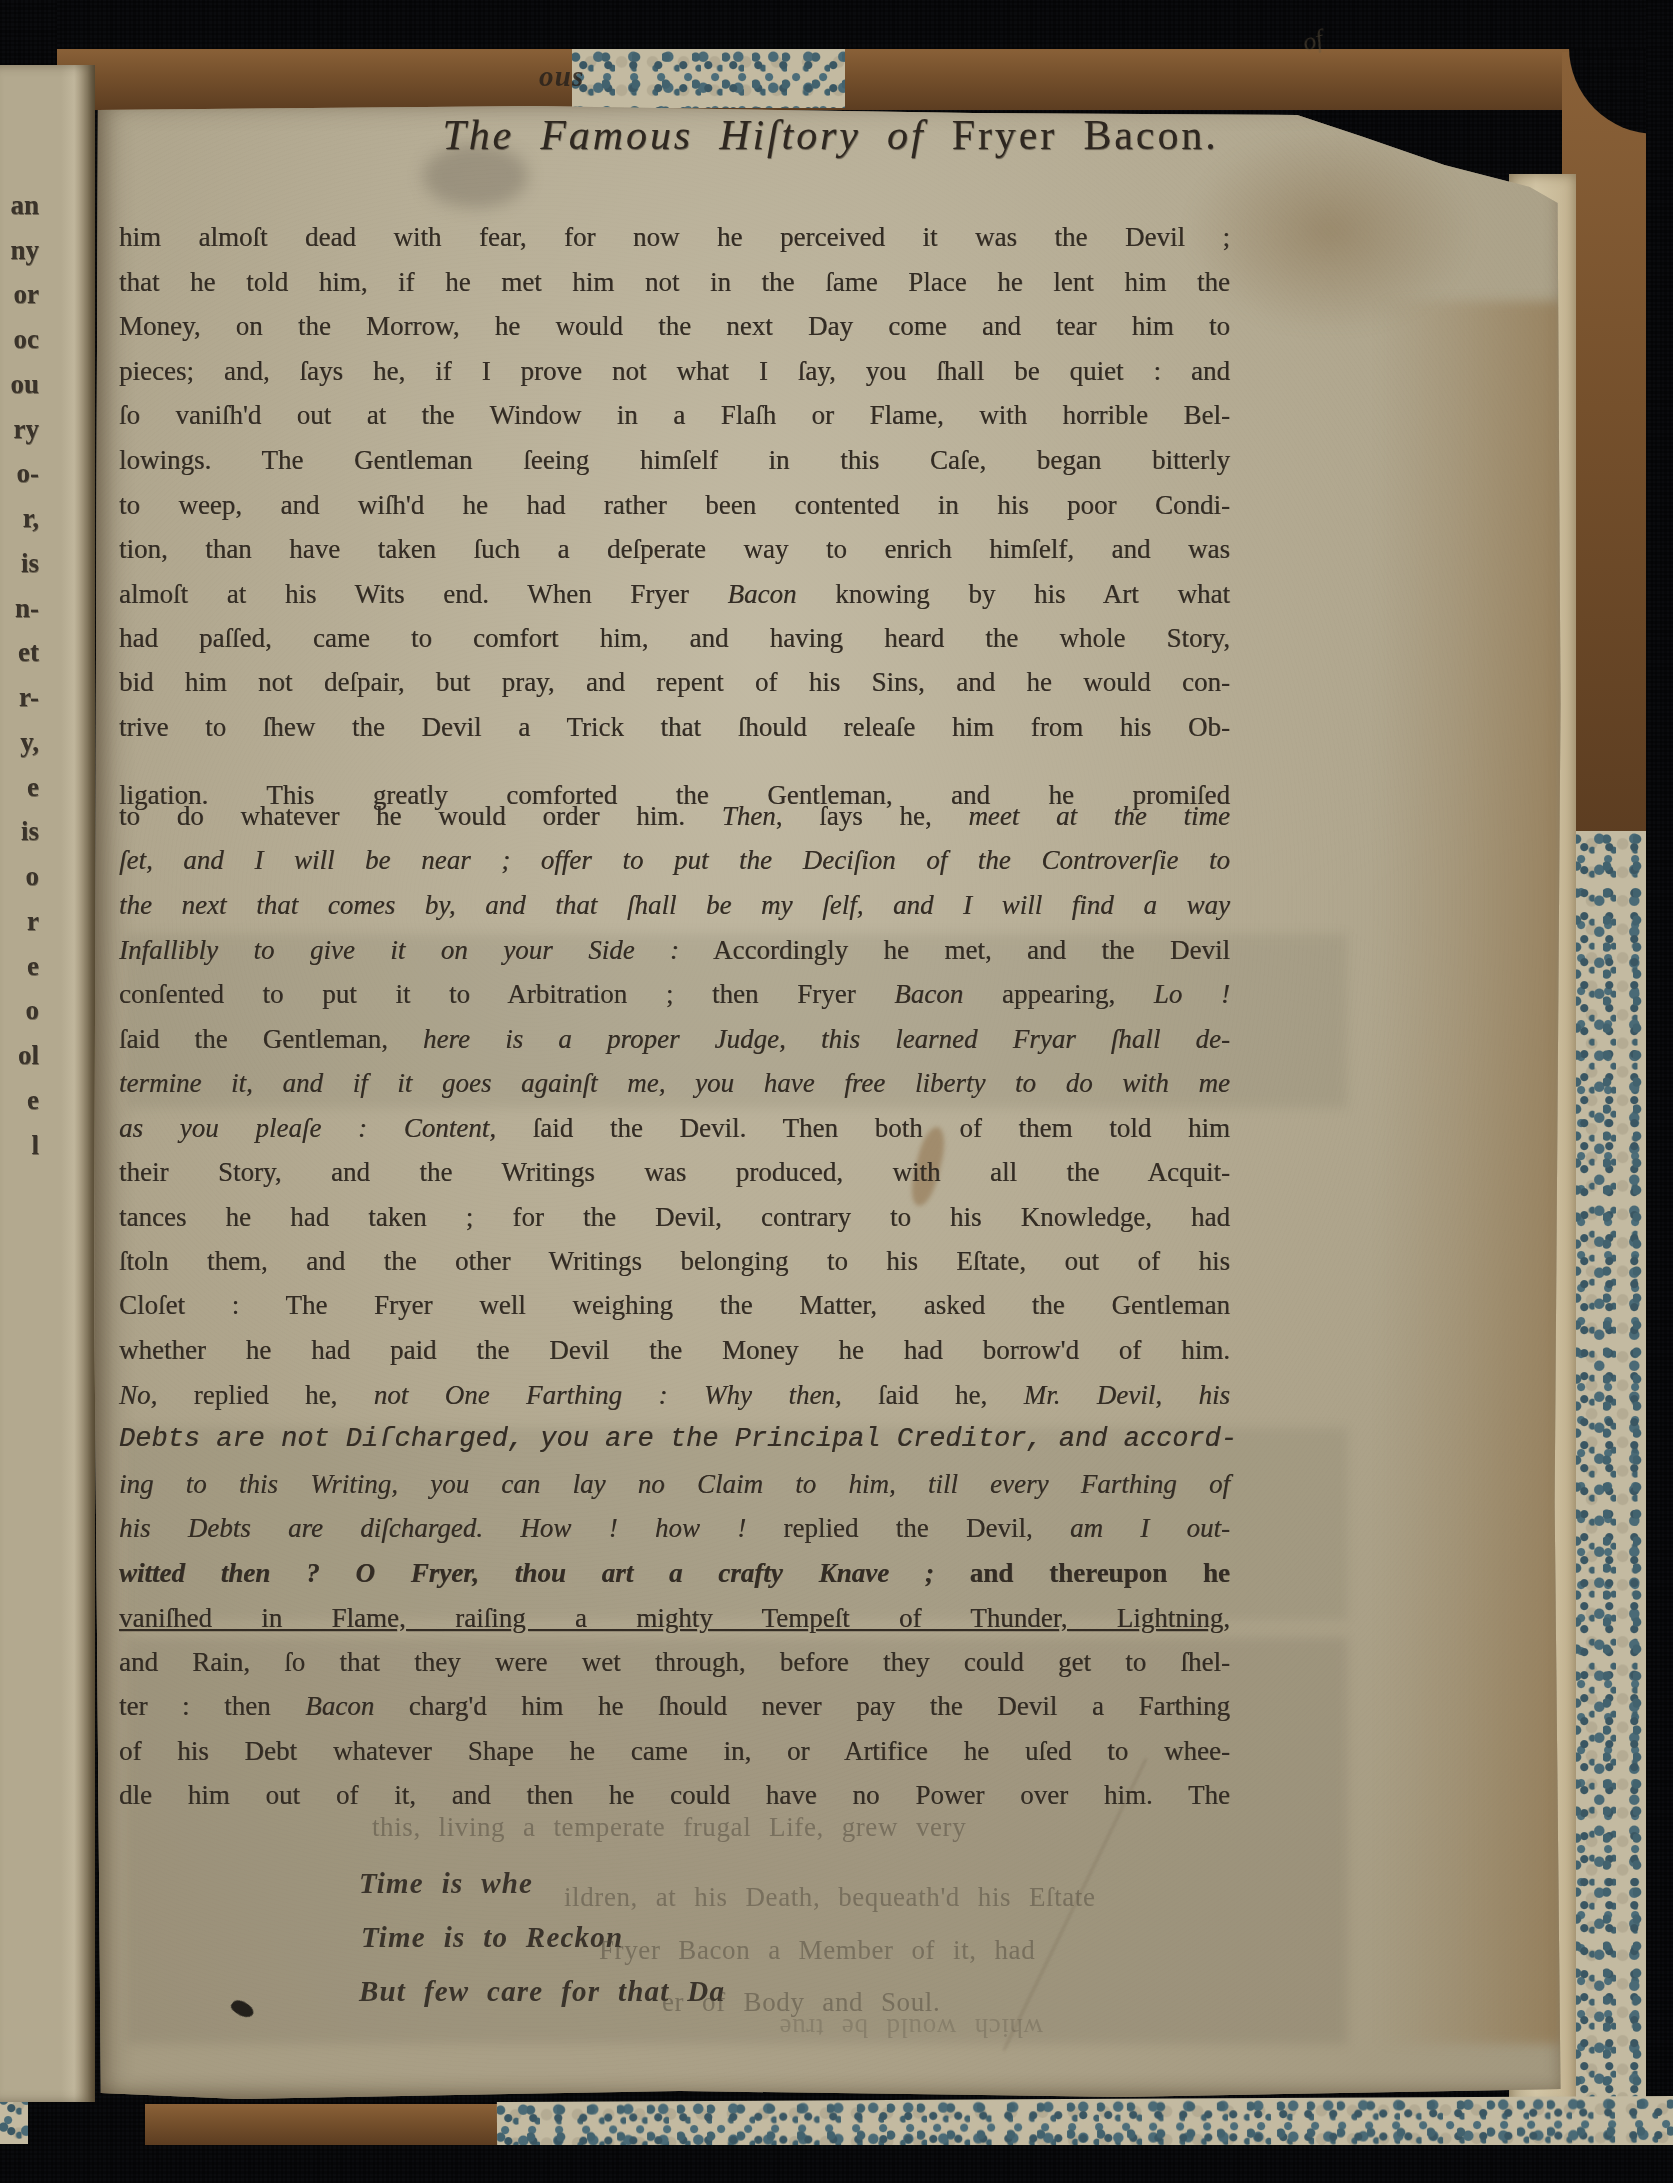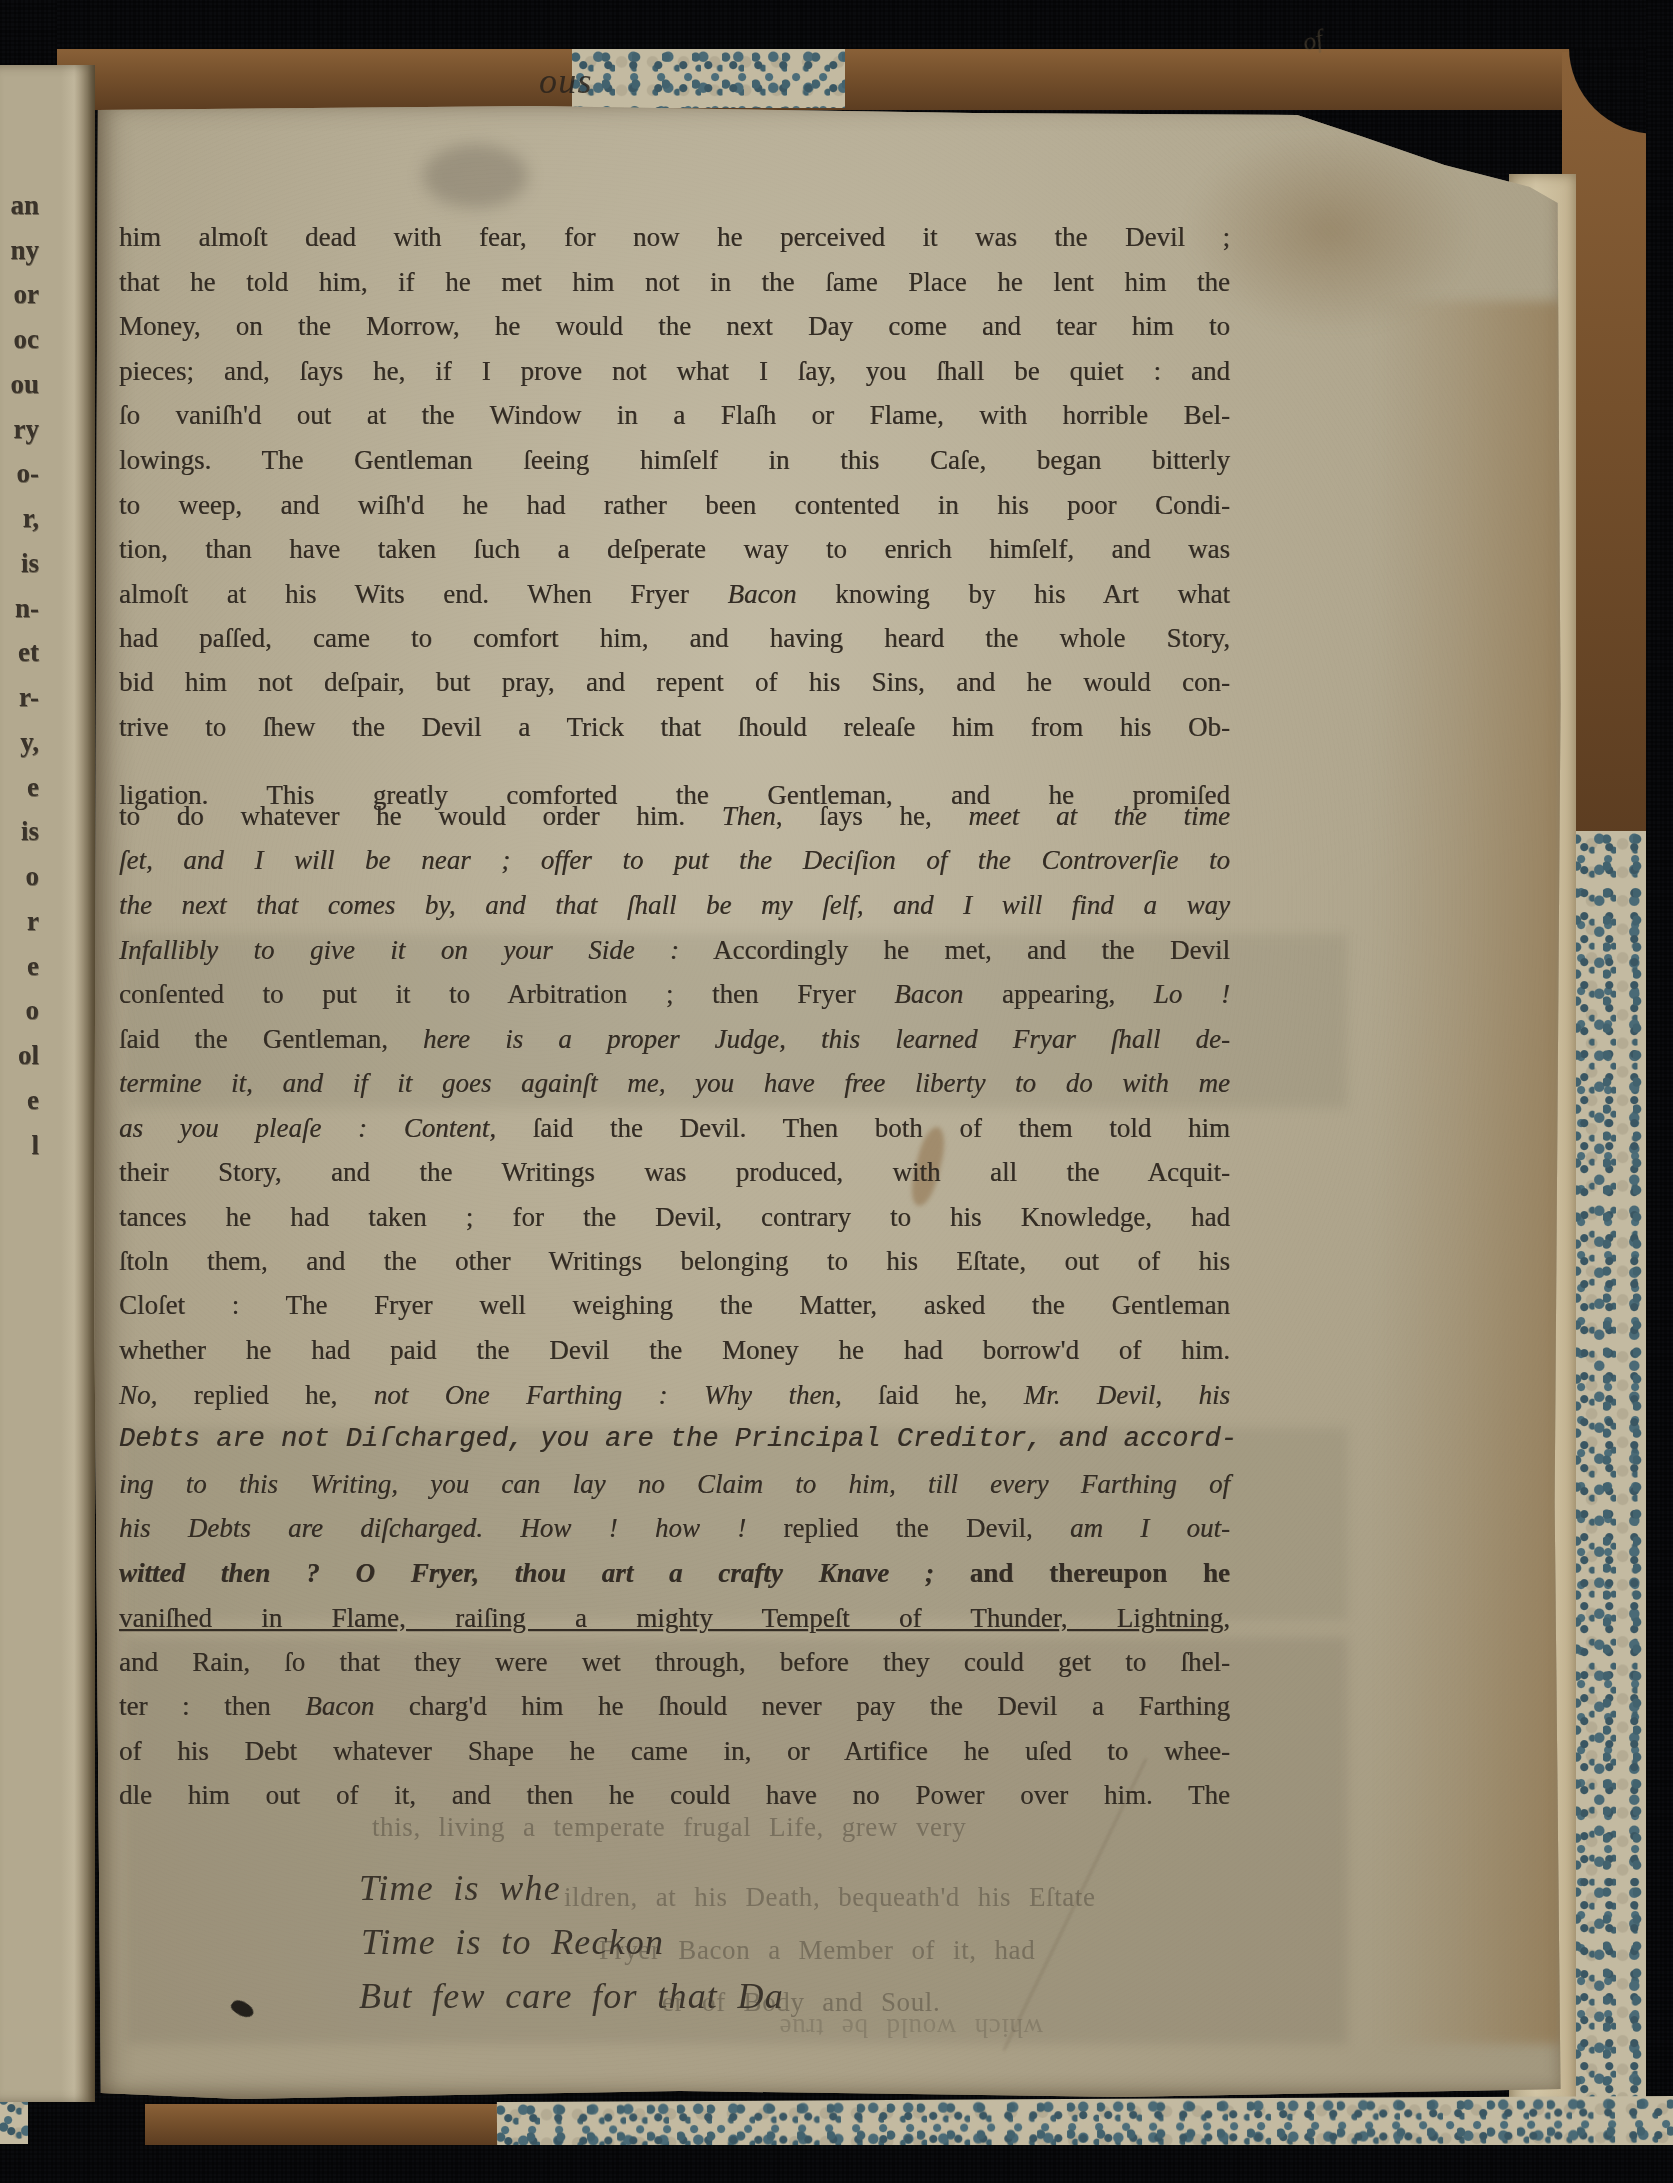--- a/index.html
+++ b/index.html
@@ -56,21 +56,21 @@
   
   #title{left:70px;top:8.1px;width:1337px;text-align:center;font-size:42px;color:#2e2720;
       letter-spacing:2.9px;word-spacing:12.8px;white-space:nowrap;
       text-shadow:0.6px 0.6px 0.9px rgba(45,38,30,.6);}
   #title i{font-style:italic;}
   .line{position:absolute;left:27px;width:1111px;height:36px;font-size:27px;color:#332c24;
       text-align:justify;text-align-last:justify;white-space:nowrap;
       text-shadow:0.4px 0.4px 0.6px rgba(43,37,30,.55);filter:blur(0.1px);margin-top:38px;}
   .line i{font-style:italic;}
   .extra{position:absolute;z-index:30;white-space:nowrap;}
-  .offset{font-size:36px;font-weight:normal;font-style:italic;color:rgba(40,34,28,.85);
+  .offset{font-size:29px;font-weight:bold;font-style:italic;color:rgba(40,34,28,.85);
       letter-spacing:1.2px;word-spacing:9.3px;filter:blur(0.5px);}
   .faint{font-size:27px;color:rgba(72,64,53,.45);letter-spacing:0.6px;word-spacing:10.5px;filter:blur(0.7px);}
   .reversed{transform:rotate(180deg);opacity:.55;}
   .inscription{font-size:25.6px;font-style:italic;color:rgba(100,86,64,.5);transform:rotate(-14deg);filter:blur(0.5px);}
 </style>
 </head>
 <body>
 
 <div id="screen">
 
@@ -117,20 +117,21 @@
     <div id="stain-right" class="stain"></div>
     <div id="stain-corner" class="stain"></div>
     <div id="stain-streak" class="stain"></div>
     <div class="haze" style="top:831px;height:174px;"></div>
     <div class="haze" style="top:1325px;height:192px;"></div>
     <div class="haze" style="top:1534px;height:407px;background:rgba(84,78,66,.15);"></div>
     <div id="blob2" class="stain"></div>
     <div id="blob1" class="stain"></div>
     <div id="crease" class="stain"></div>
 
+    <div id="title" class="abs"><i>The Famous Hiſtory of</i><span> Fryer Bacon.</span></div>
 
     <div id="body-lines">
         <div class="line" style="top: 81px;"><span>him almoſt dead with fear,  for now he  perceived it was the Devil ;</span></div>
         <div class="line" style="top: 126px;"><span>that he told him, if he met him not in the ſame Place he lent him the</span></div>
         <div class="line" style="top: 170px;"><span>Money, on the Morrow, he would the next Day come and tear him to</span></div>
         <div class="line" style="top: 215px;"><span>pieces;  and, ſays he, if I prove not what I ſay, you ſhall be quiet :  and</span></div>
         <div class="line" style="top: 259px;"><span>ſo vaniſh'd out at the Window in a Flaſh or Flame, with horrible Bel-</span></div>
         <div class="line" style="top: 304px;"><span>lowings.   The Gentleman ſeeing himſelf in this Caſe,  began bitterly</span></div>
         <div class="line" style="top: 349px;"><span>to weep,  and wiſh'd he had rather been contented in his poor Condi-</span></div>
         <div class="line" style="top: 393px;"><span>tion, than have taken ſuch a deſperate way to enrich himſelf,  and was</span></div>

